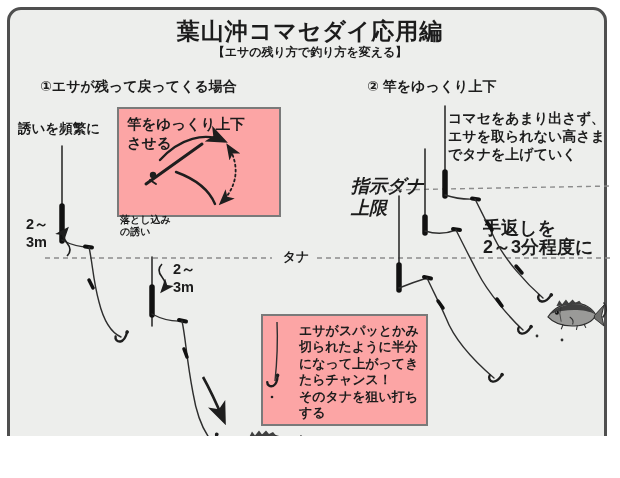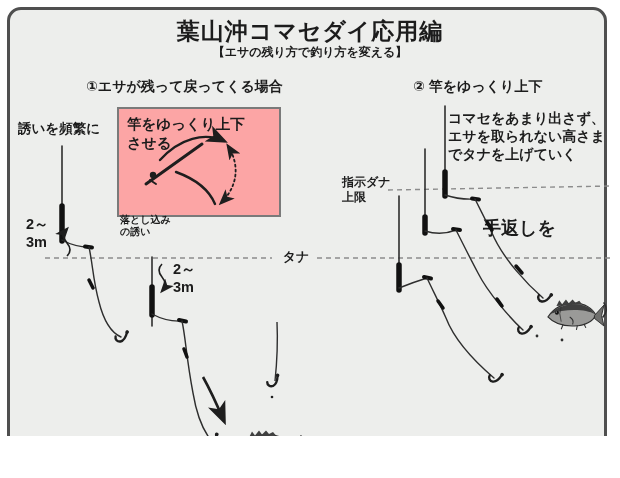--- a/index.html
+++ b/index.html
@@ -8,21 +8,21 @@
   }
   html,body{margin:0;padding:0;}
   .canvas{position:relative;width:620px;height:436px;background:var(--background);
     font-family:"Liberation Sans","DejaVu Sans",sans-serif;color:var(--ink);overflow:hidden;}
   .frame{position:absolute;left:7px;top:7px;width:600px;height:458px;
     background:var(--panel);border:3px solid var(--border);border-radius:14px;box-sizing:border-box;}
   .title{position:absolute;left:0;right:0;top:16px;text-align:center;
     font-size:23px;font-weight:bold;letter-spacing:1px;}
   .subtitle{position:absolute;left:0;right:0;top:44px;text-align:center;
     font-size:12px;font-weight:bold;}
-  .heading{position:absolute;font-size:14px;font-weight:bold;white-space:nowrap;margin-left:46px;}
+  .heading{position:absolute;font-size:14px;font-weight:bold;white-space:nowrap;}
   .lbl{position:absolute;font-weight:bold;line-height:1.24;white-space:nowrap;}
   .box{position:absolute;background:#fca5a5;border:2px solid var(--boxborder);box-sizing:border-box;}
   .box .txt{font-weight:bold;}
   .art{position:absolute;left:0;top:0;pointer-events:none;}
 </style>
 </head>
 <body>
 
 <div class="canvas">
   <div class="frame"></div>
@@ -50,35 +50,46 @@
     <div>の誘い</div>
   </div>
 
   <div class="lbl" style="left:173px;top:261px;font-size:14.5px;">
     <div>2～</div>
     <div>3m</div>
   </div>
 
   <div class="lbl" style="left:276px;top:249px;width:40px;text-align:center;font-size:13px;">タナ</div>
 
-  <div class="lbl" style="left:342px;top:175px;font-size:12px;">
+  <div class="lbl" style="left:351px;top:175px;font-size:18px;font-style:italic;">
     <div>指示ダナ</div>
     <div>上限</div>
   </div>
 
   <div class="lbl" style="left:448px;top:109px;font-size:14px;line-height:18px;">
     <div>コマセをあまり出さず、</div>
     <div>エサを取られない高さま</div>
     <div>でタナを上げていく</div>
   </div>
 
   <div class="lbl" style="left:483px;top:205px;font-size:18px;line-height:19px;margin-top:14px;">
     <div>手返しを</div>
-  </div>
-
+    <div>2～3分程度に</div>
+  </div>
+
+  <div class="box" style="left:261px;top:314px;width:167px;height:112px;padding:7px 6px 6px 36px;">
+    <div class="txt" style="font-size:13px;line-height:16.4px;">
+      <div>エサがスパッとかみ</div>
+      <div>切られたように半分</div>
+      <div>になって上がってき</div>
+      <div>たらチャンス！</div>
+      <div>そのタナを狙い打ち</div>
+      <div>する</div>
+    </div>
+  </div>
 
   <svg class="art" width="620" height="478" viewBox="0 0 620 478">
     <defs>
       <marker id="ah" viewBox="0 0 10 8" refX="8" refY="4" markerWidth="9" markerHeight="8" orient="auto">
         <path d="M0,0 L10,4 L0,8 L2.5,4 Z" fill="#1e1e1e"></path>
       </marker>
       <marker id="ahs" viewBox="0 0 10 8" refX="8" refY="4" markerWidth="9" markerHeight="8" orient="auto-start-reverse">
         <path d="M0,0 L10,4 L0,8 L2.5,4 Z" fill="#1e1e1e"></path>
       </marker>
       <g id="hook">

